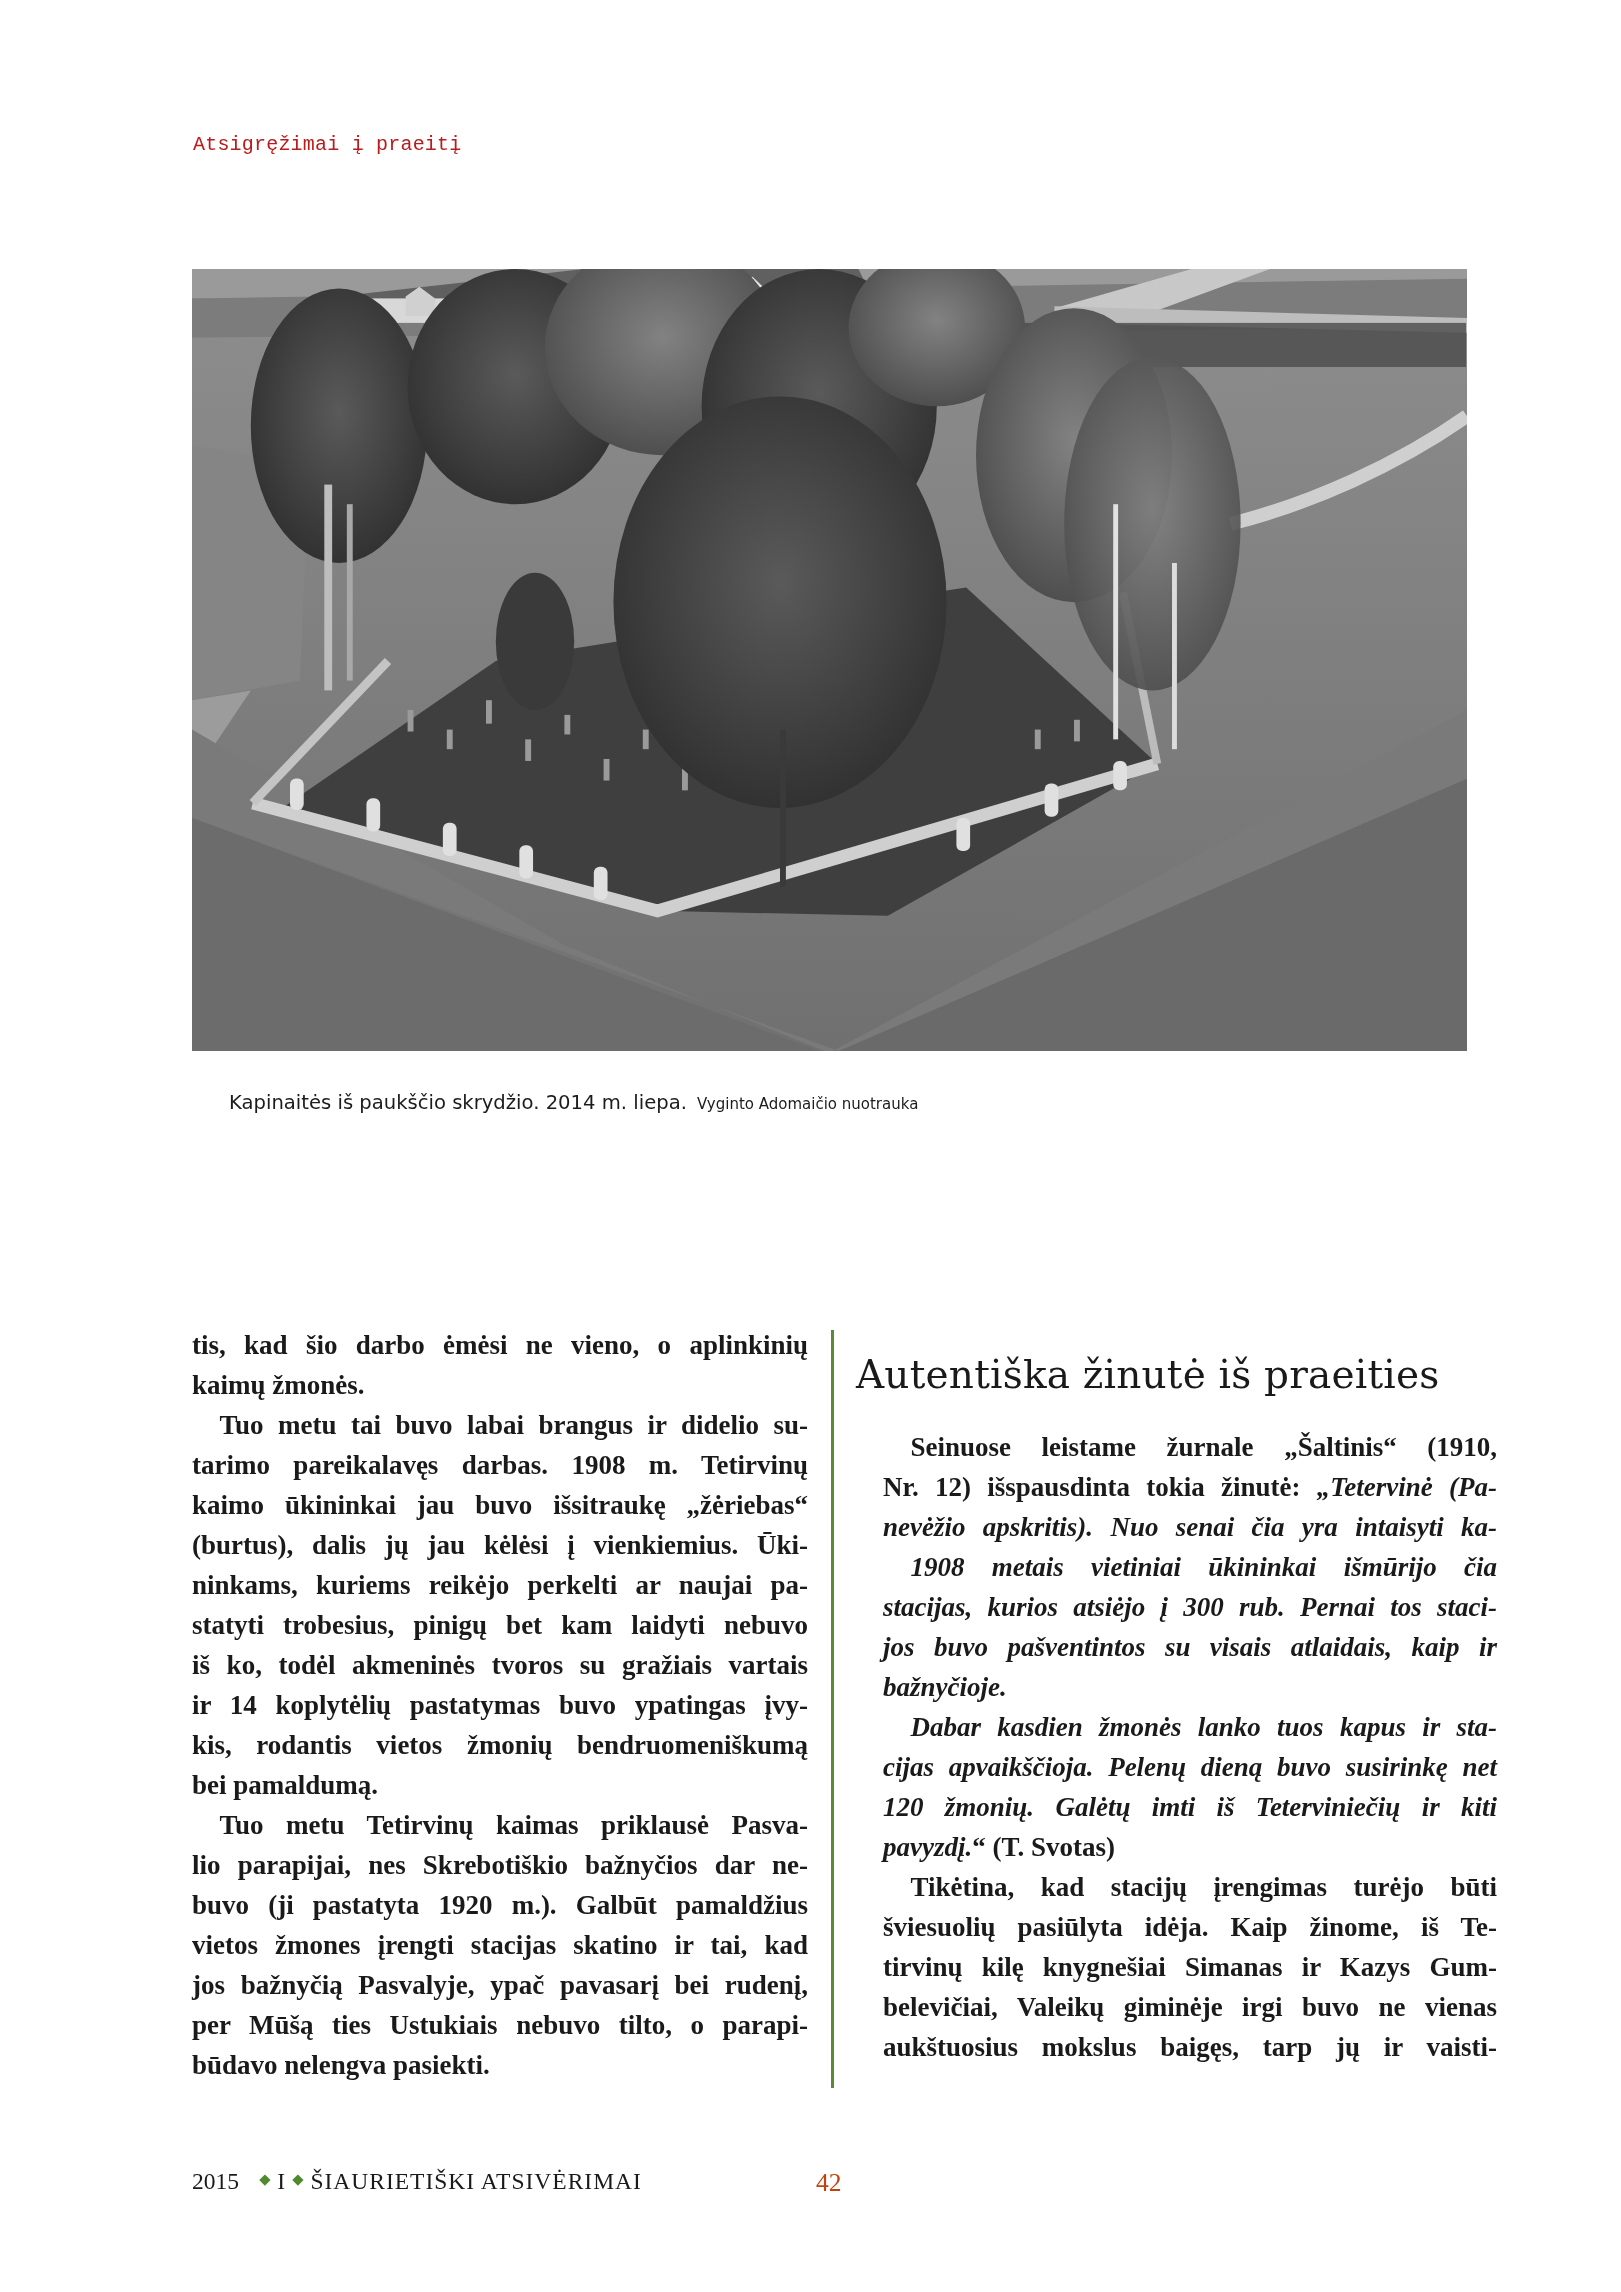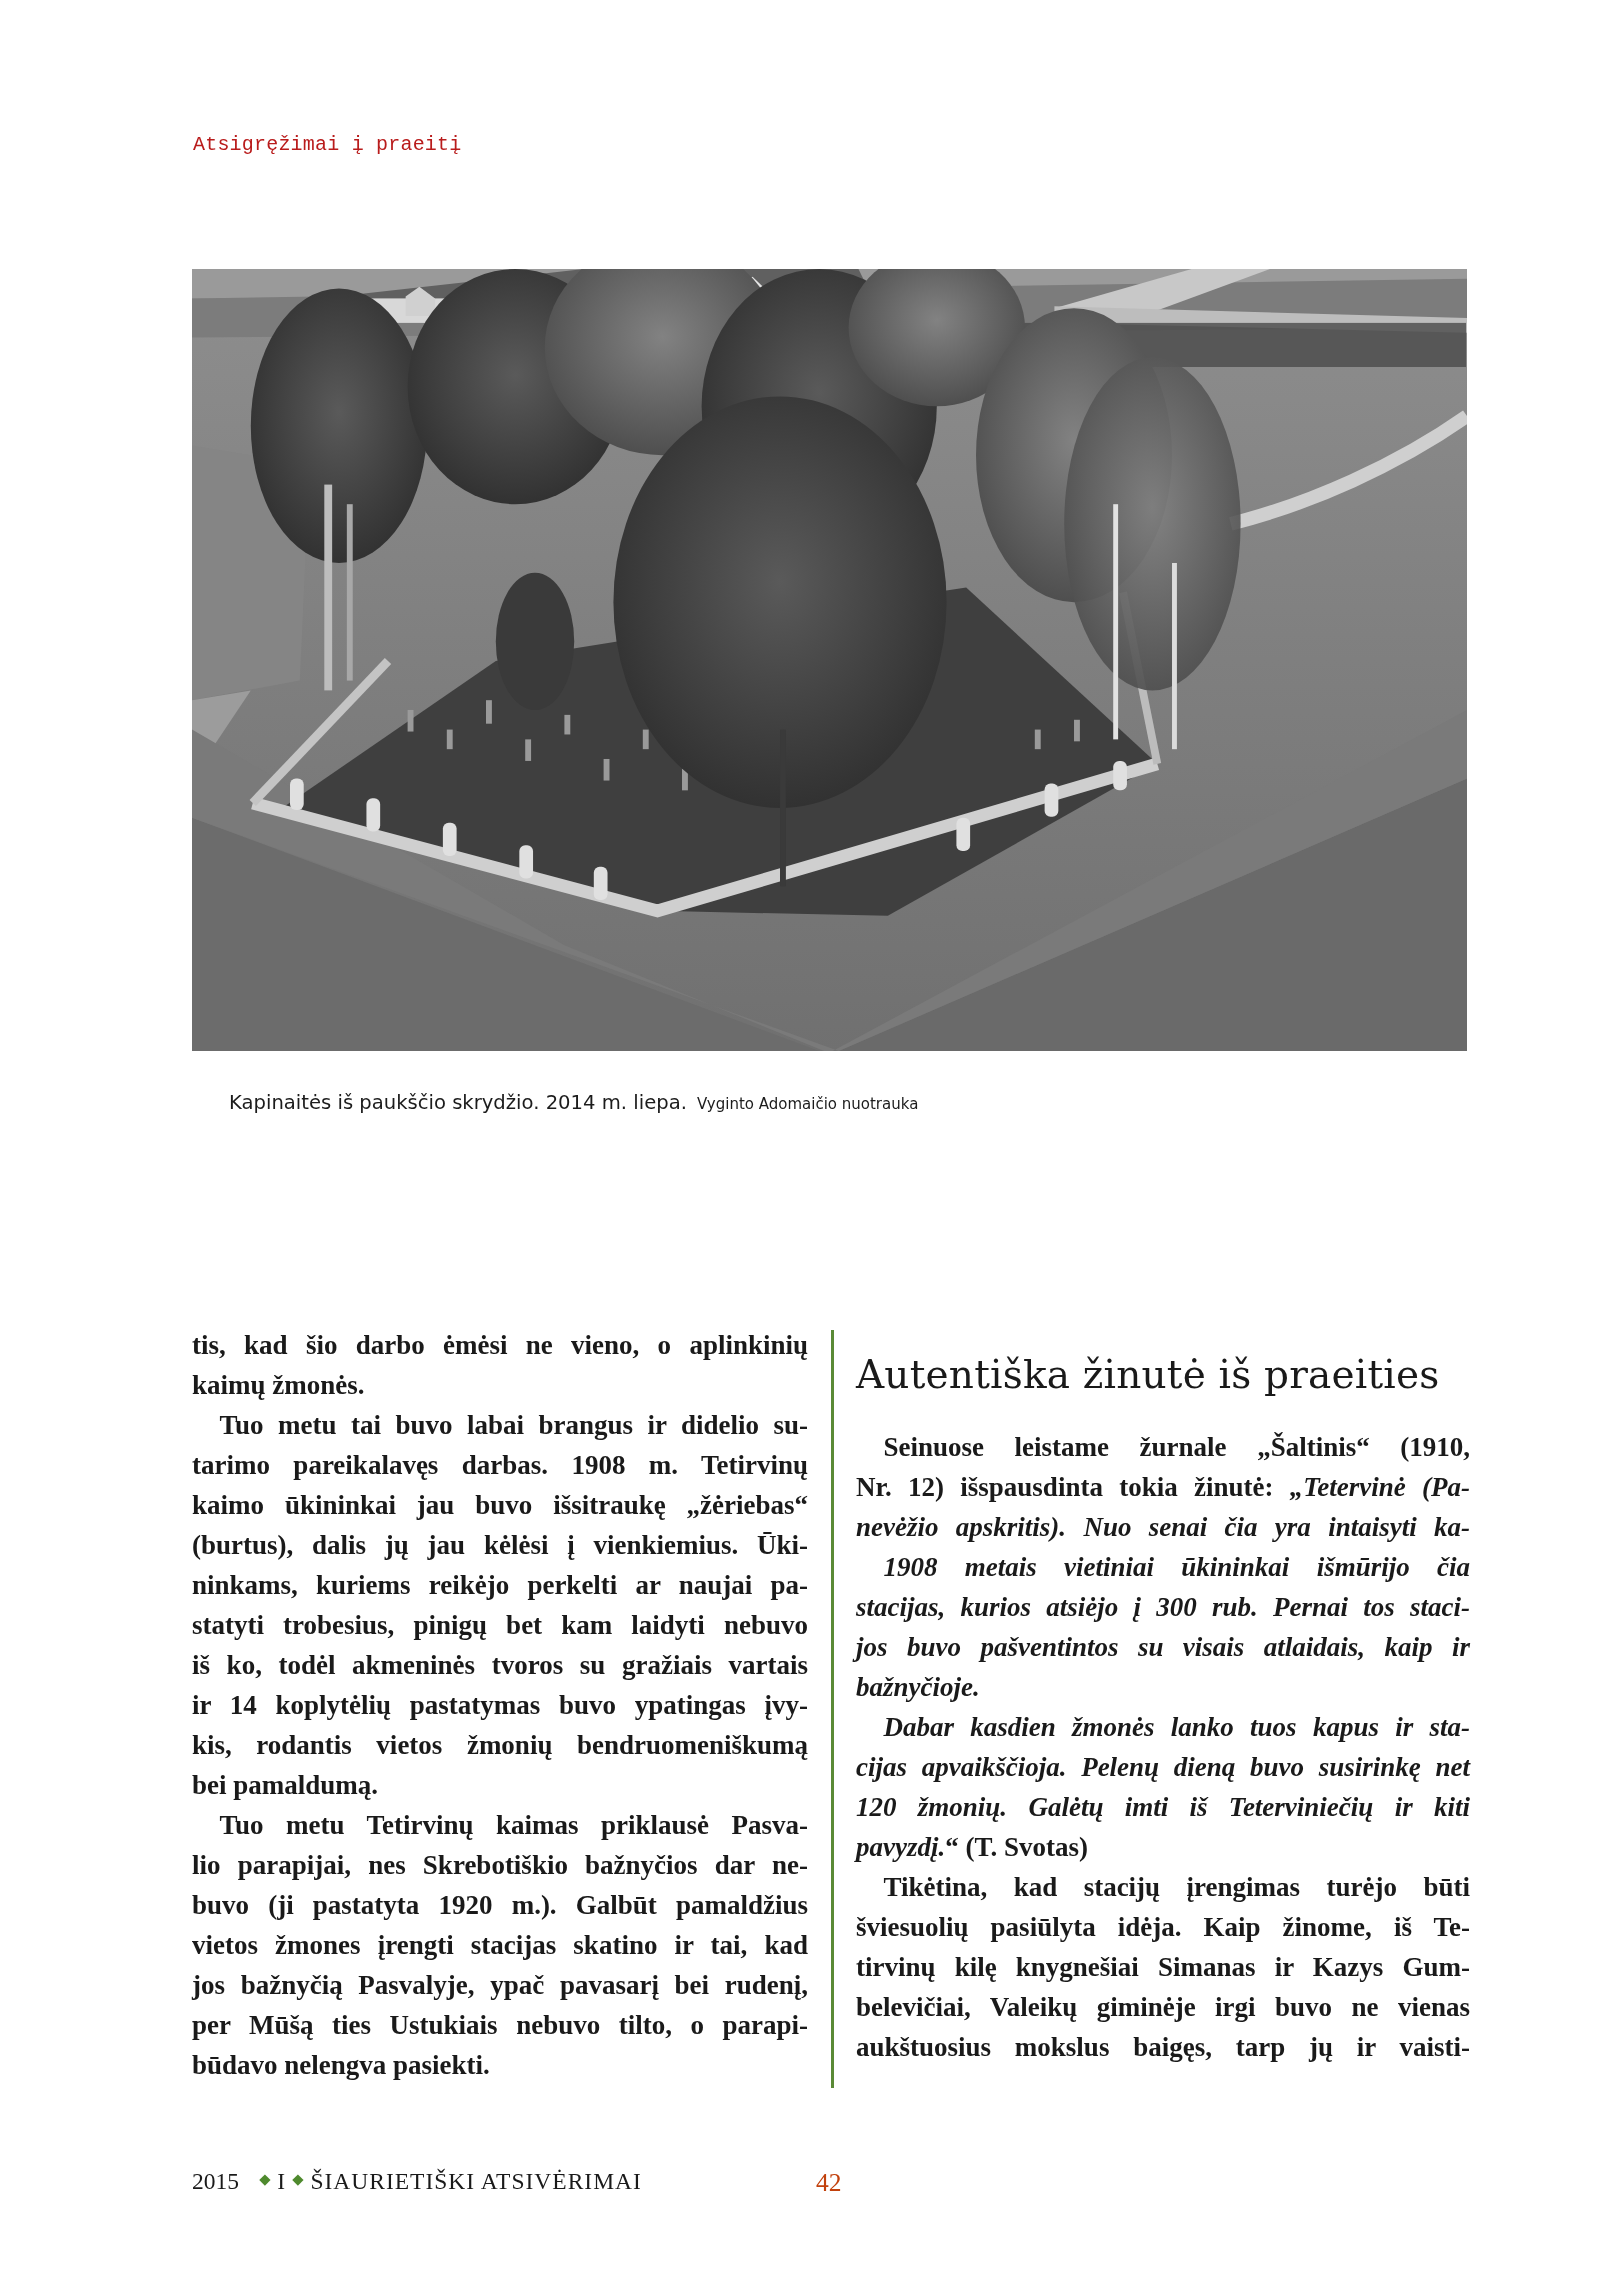--- a/index.html
+++ b/index.html
@@ -179,21 +179,21 @@
     <span class="line">vietos žmones įrengti stacijas skatino ir tai, kad</span>
     <span class="line">jos bažnyčią Pasvalyje, ypač pavasarį bei rudenį,</span>
     <span class="line">per Mūšą ties Ustukiais nebuvo tilto, o parapi-</span>
     <span class="line last">būdavo nelengva pasiekti.</span>
   </div>
 
 <div class="divider"></div>
 
 <h2 class="section-heading">Autentiška žinutė iš praeities</h2>
 
-<div class="col col-right" id="right-col" style="top: 1427px;">
+<div class="col col-right" id="right-col" style="top: 1427px; margin-left: 27px;">
     <span class="line ind"><span>Seinuose leistame žurnale „Šaltinis“ (1910,</span></span>
     <span class="line"><span>Nr. 12) išspausdinta tokia žinutė: </span><span class="it">„Tetervinė (Pa-</span></span>
     <span class="line"><span class="it">nevėžio apskritis). Nuo senai čia yra intaisyti ka-</span></span>
     <span class="line ind"><span class="it">1908 metais vietiniai ūkininkai išmūrijo čia</span></span>
     <span class="line"><span class="it">stacijas, kurios atsiėjo į 300 rub. Pernai tos staci-</span></span>
     <span class="line"><span class="it">jos buvo pašventintos su visais atlaidais, kaip ir</span></span>
     <span class="line last"><span class="it">bažnyčioje.</span></span>
     <span class="line ind"><span class="it">Dabar kasdien žmonės lanko tuos kapus ir sta-</span></span>
     <span class="line"><span class="it">cijas apvaikščioja. Pelenų dieną buvo susirinkę net</span></span>
     <span class="line"><span class="it">120 žmonių. Galėtų imti iš Teterviniečių ir kiti</span></span>

